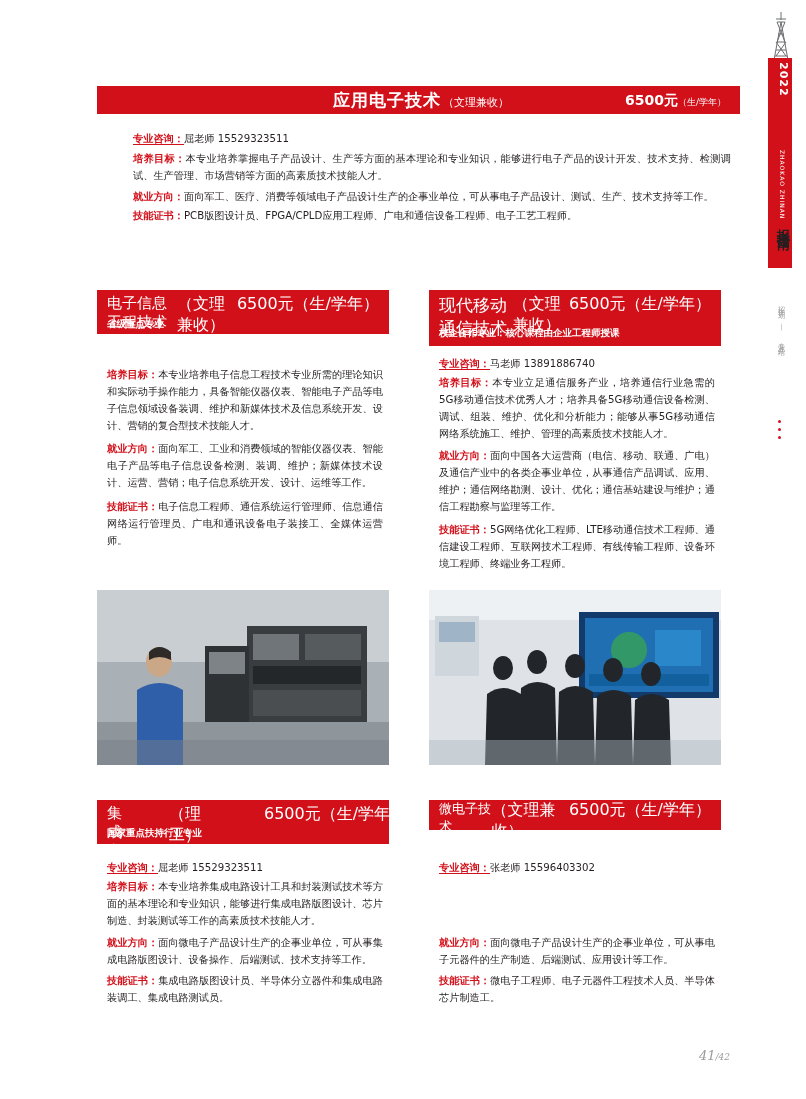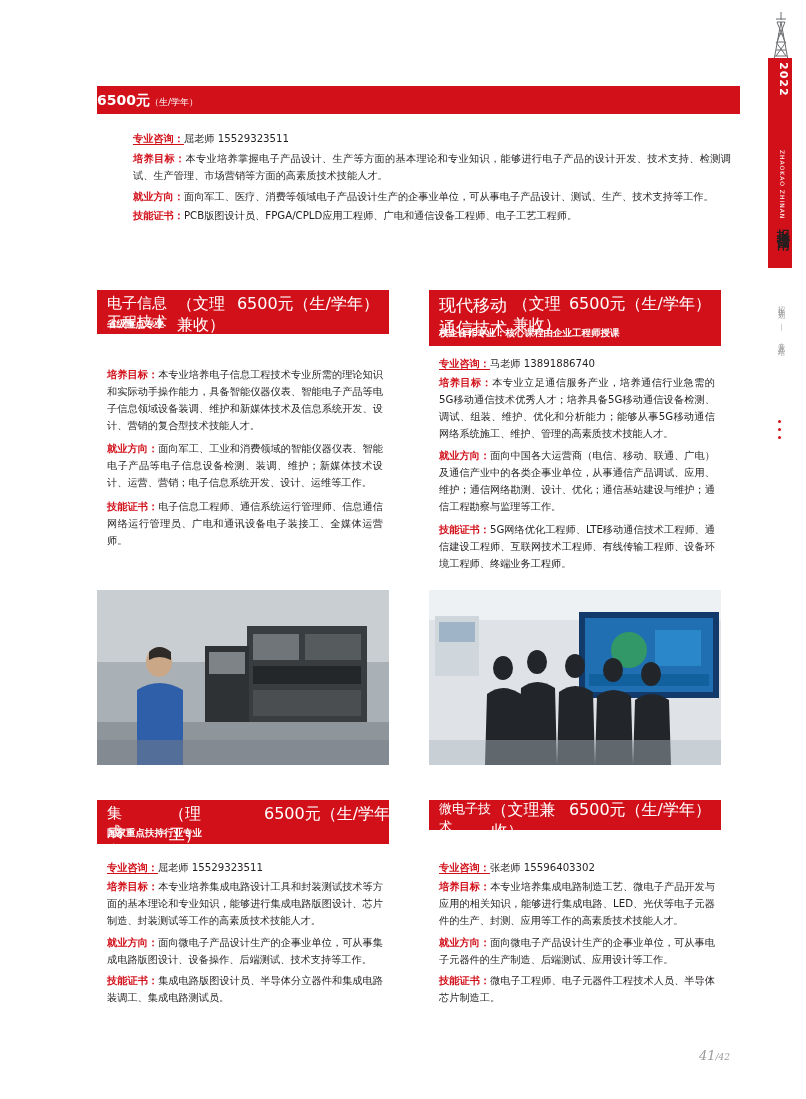--- a/index.html
+++ b/index.html
@@ -124,20 +124,23 @@
     <div class="side-guide">报考指南</div>
     <div class="side-sub">招生计划 ｜ 专业介绍</div>
     <div class="side-dots">
         <i></i>
         <i></i>
         <i></i>
       </div>
   </div>
 
   <div class="banner" style="left:97px;top:86px;width:643px;height:28px;">
+    <div style="flex:1;text-align:center;padding-left:120px;">
+      <span class="b-title">应用电子技术</span><span class="b-paren">（文理兼收）</span>
+    </div>
     <div style="padding-right:14px;white-space:nowrap;">
       <span class="b-price">6500元</span><span class="b-unit">（生/学年）</span>
     </div>
   </div>
 
   <div class="txt" style="left:133px;top:130px;width:600px;">
     <span class="lbl-u">专业咨询：</span><span>屈老师 15529323511</span>
   </div>
   <div class="txt ind" style="left:133px;top:150px;width:598px;text-indent:0;">
     <span class="lbl">培养目标：</span><span>本专业培养掌握电子产品设计、生产等方面的基本理论和专业知识，能够进行电子产品的设计开发、技术支持、检测调试、生产管理、市场营销等方面的高素质技术技能人才。</span>
@@ -266,23 +269,20 @@
     <div class="tb-row" style="height:30px;">
       <span class="b-title" style="font-size:13px;">微电子技术</span>
         <span class="b-paren">（文理兼收）</span>
       <span style="margin-left:auto;white-space:nowrap;"><span class="b-price">6500元</span><span class="b-unit">（生/学年）</span></span>
     </div>
   </div>
 
   <div class="txt" style="left:439px;top:859px;width:272px;">
     <span class="lbl-u">专业咨询：</span><span>张老师 15596403302</span>
   </div>
-  <div class="txt" style="left:439px;top:878px;width:276px;">
-    <span class="lbl">培养目标：</span><span>本专业培养集成电路制造工艺、微电子产品开发与应用的相关知识，能够进行集成电路、LED、光伏等电子元器件的生产、封测、应用等工作的高素质技术技能人才。</span>
-  </div>
   <div class="txt" style="left:439px;top:934px;width:276px;">
     <span class="lbl">就业方向：</span><span>面向微电子产品设计生产的企事业单位，可从事电子元器件的生产制造、后端测试、应用设计等工作。</span>
   </div>
   <div class="txt" style="left:439px;top:972px;width:276px;">
     <span class="lbl">技能证书：</span><span>微电子工程师、电子元器件工程技术人员、半导体芯片制造工。</span>
   </div>
 
   <div class="pgnum">
     <span>41</span><span class="pg-small">/</span><span class="pg-small">42</span>
   </div>

